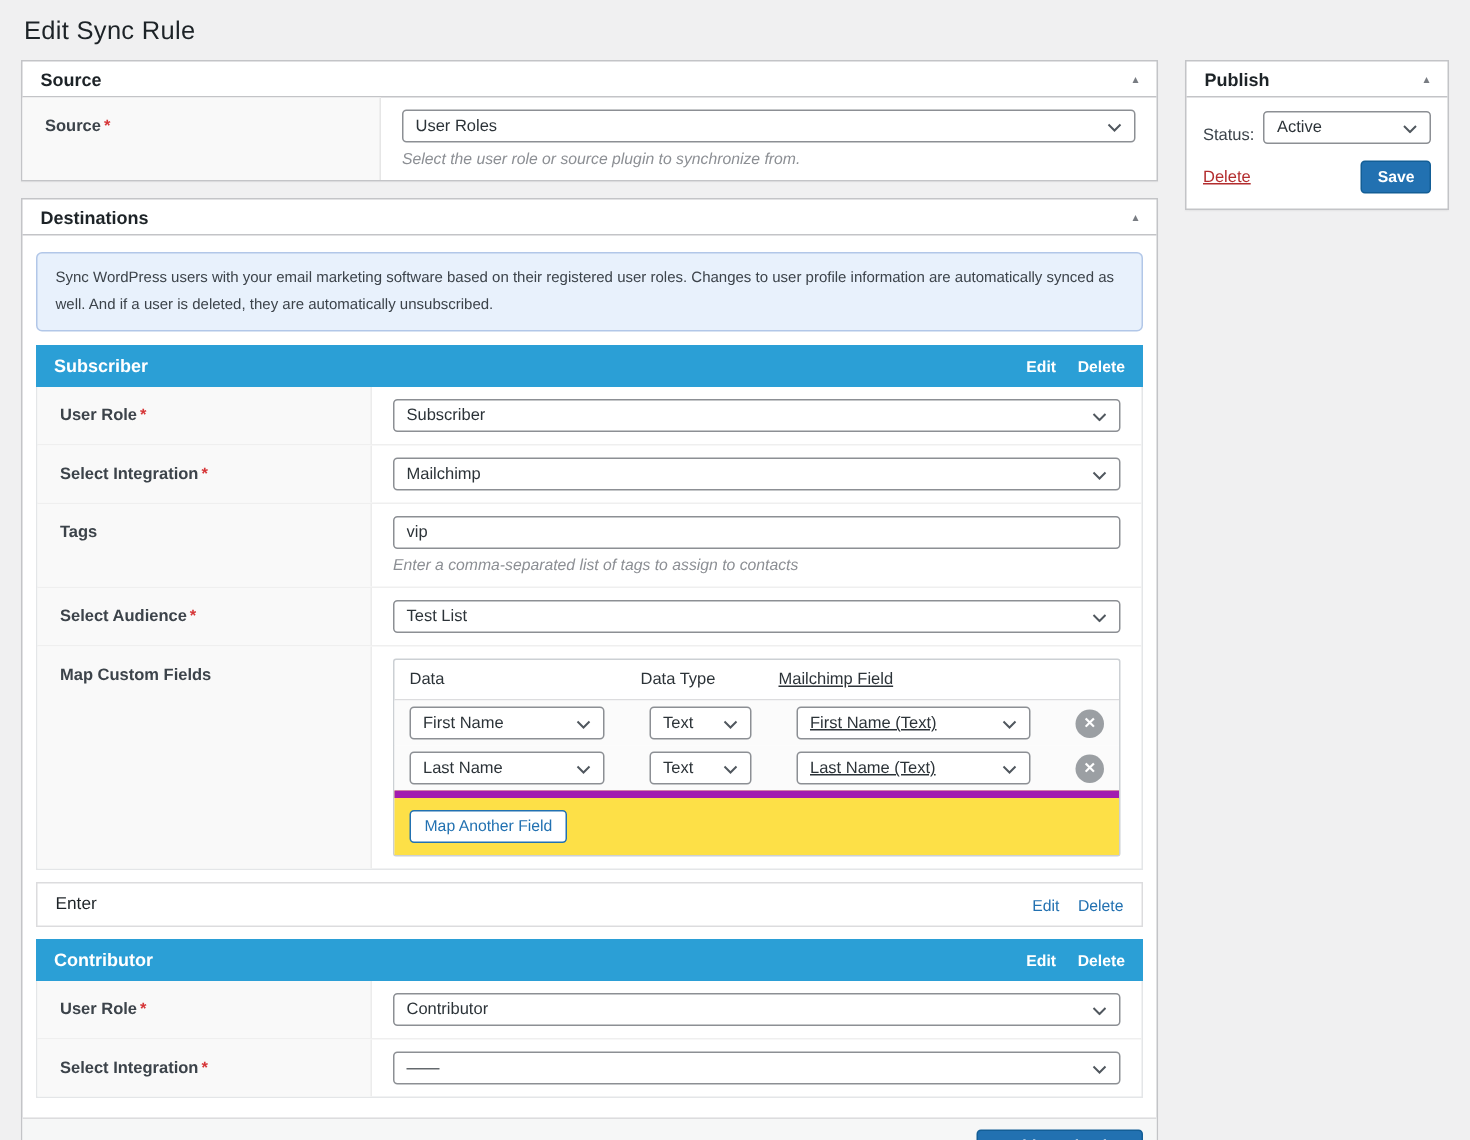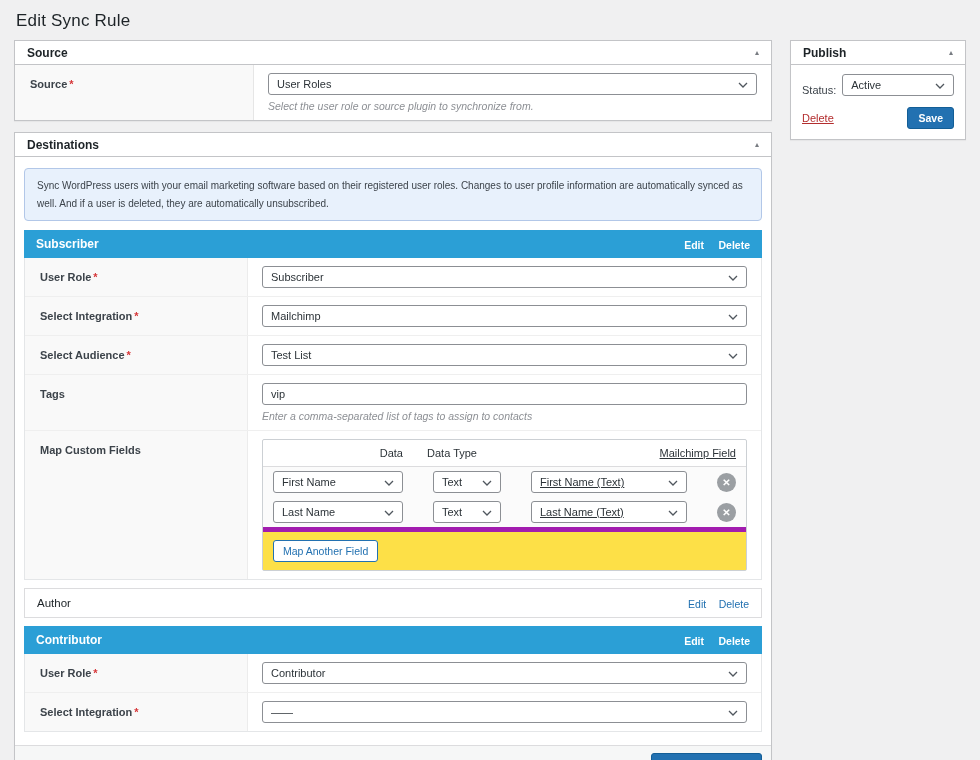--- a/index.html
+++ b/index.html
@@ -83,21 +83,21 @@
   
   .collapsed-row {
     border: 1px solid #dcdcde; background: #fff;
     height: 30px; display: flex; justify-content: space-between; align-items: center;
     padding: 0 12px; margin-bottom: 8px;
   }
   .collapsed-title { font-size: 11.5px; color: #1d2327; }
 
   
   .map-table { border: 1px solid #ccd0d4; border-radius: 2px; background: #fff; }
-  .map-head { display: flex; gap: 6px; padding: 7px 10px; border-bottom: 1px solid #dcdcde; text-align: right; }
+  .map-head { display: flex; gap: 24px; padding: 7px 10px; border-bottom: 1px solid #dcdcde; }
   .map-head span { font-size: 11px; color: #2c3338; }
   .mc-data { width: 130px; flex: 0 0 130px; }
   .mc-type { width: 68px; flex: 0 0 68px; }
   .mc-field { flex: 1; min-width: 0; text-decoration: underline; }
   .map-row { display: flex; gap: 30px; align-items: center; padding: 4px 10px; background: #fbfbfb; }
   .remove-btn {
     width: 19px; height: 19px; flex: 0 0 19px; border-radius: 50%;
     background: #9b9fa3; color: #fff; border: none; cursor: pointer;
     font-size: 10px; font-weight: 700; line-height: 19px; text-align: center; padding: 0;
   }
@@ -196,38 +196,38 @@
                   <div class="select">
                     <span>Mailchimp</span>
                     <svg class="chev" viewBox="0 0 10 6">
                         <path d="M1 1l4 4 4-4" fill="none" stroke="#50575e" stroke-width="1.3"></path>
                       </svg>
                   </div>
                 </div>
               </div>
               <div class="form-row">
                 <div class="form-label">
-                  <span>Select Audience</span><span class="req">*</span>
-                </div>
-                <div class="form-field">
-                  <div class="select">
-                    <span>Test List</span>
-                    <svg class="chev" viewBox="0 0 10 6">
-                        <path d="M1 1l4 4 4-4" fill="none" stroke="#50575e" stroke-width="1.3"></path>
-                      </svg>
-                  </div>
-                </div>
-              </div>
-              <div class="form-row">
-                <div class="form-label">
                   <span>Tags</span>
                 </div>
                 <div class="form-field">
                   <input class="text-input" value="vip" style="">
                   <div class="help">Enter a comma-separated list of tags to assign to contacts</div>
+                </div>
+              </div>
+              <div class="form-row">
+                <div class="form-label">
+                  <span>Select Audience</span><span class="req">*</span>
+                </div>
+                <div class="form-field">
+                  <div class="select">
+                    <span>Test List</span>
+                    <svg class="chev" viewBox="0 0 10 6">
+                        <path d="M1 1l4 4 4-4" fill="none" stroke="#50575e" stroke-width="1.3"></path>
+                      </svg>
+                  </div>
                 </div>
               </div>
               <div class="form-row">
                 <div class="form-label">
                   <span>Map Custom Fields</span>
                 </div>
                 <div class="form-field">
                   <div class="map-table">
                     <div class="map-head">
                       <span class="mc-data">Data</span>
@@ -279,21 +279,21 @@
                     <div class="map-footer">
                       <button class="btn-outline">Map Another Field</button>
                     </div>
                   </div>
                 </div>
               </div>
             </div>
           </div>
 
           <div class="collapsed-row">
-            <span class="collapsed-title">Author</span>
+            <span class="collapsed-title">Enter</span>
             <span class="row-actions">
               <a>Edit</a>
               <a>Delete</a>
             </span>
           </div>
 
           <div class="dest-block" style="margin-bottom:4px;">
             <div class="bar">
               <span class="bar-title">Contributor</span>
               <span class="bar-actions">

